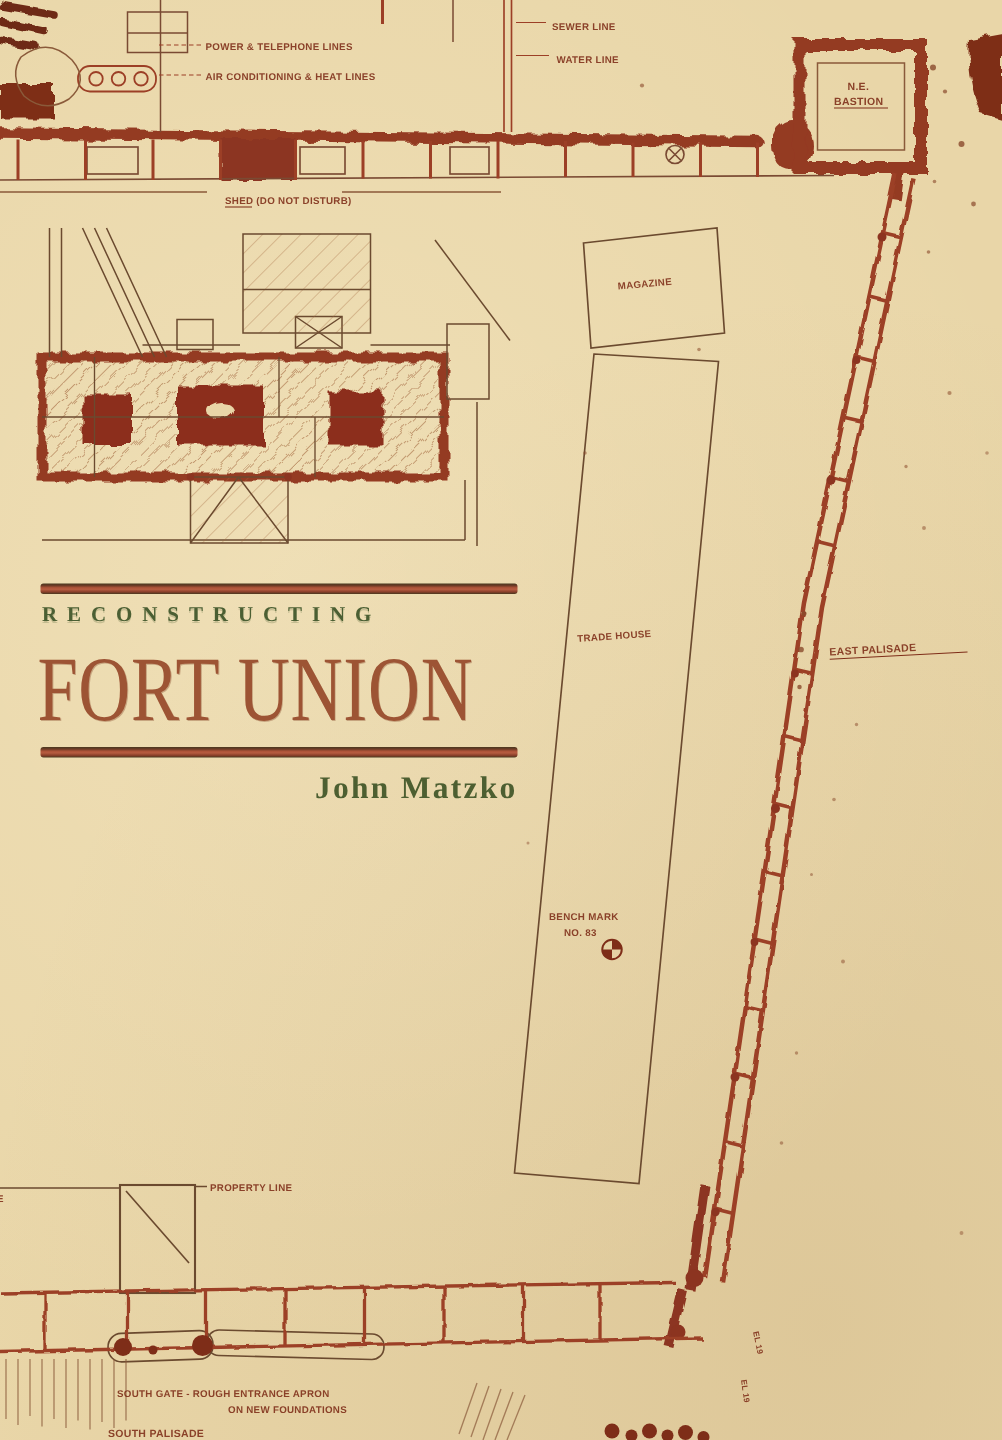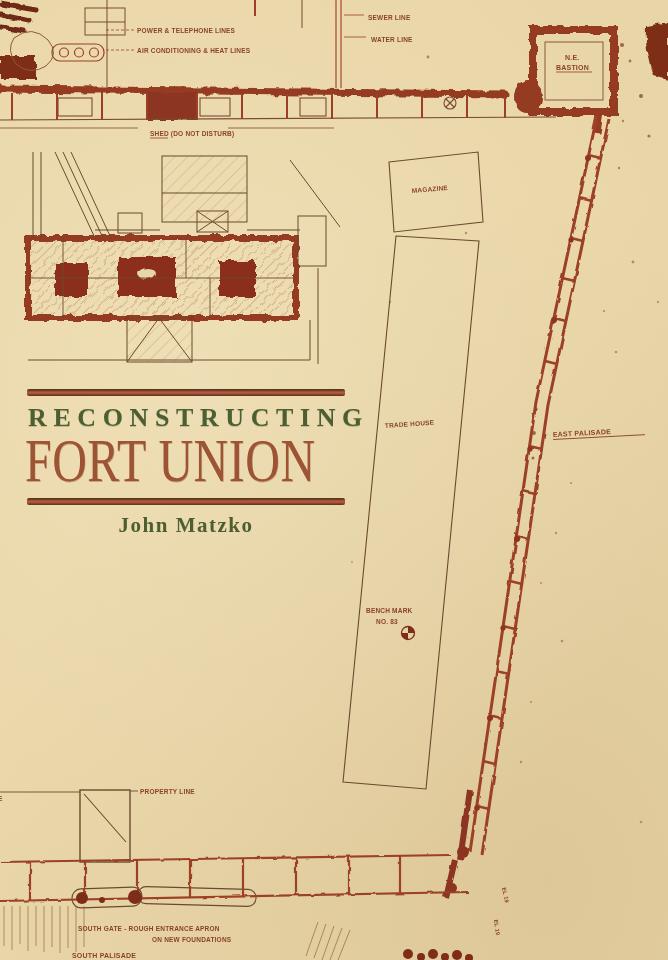--- a/index.html
+++ b/index.html
@@ -20,33 +20,33 @@
     letter-spacing:.2px;
   }
   .rule{
     position:absolute;left:27px;width:318px;height:7px;border-radius:2px;
     background:linear-gradient(180deg,#49391f 0%,#6e3b26 20%,#ad5338 40%,#b65c40 56%,#8a3f2a 80%,#49391f 100%);
   }
   .rule-top{top:389px;}
   .rule-bottom{top:498px;}
   .title1{
     position:absolute;left:28px;top:403px;width:330px;
-    font-size:26px;font-weight:bold;color:#4b5f33;
+    font-size:14px;font-weight:bold;color:#4b5f33;
     letter-spacing:6.6px;white-space:nowrap;
     text-shadow:0 1px 0 rgba(70,90,45,.25);
   }
   .title2{
     position:absolute;left:25px;top:430px;width:340px;
     font-size:48px;font-weight:normal;color:#9d5434;
     letter-spacing:.5px;white-space:nowrap;line-height:1;
     transform:scaleY(1.28);transform-origin:top left;
     text-shadow:.6px .6px 0 rgba(130,62,35,.35);
   }
   .author{
-    position:absolute;left:27px;top:513px;width:318px;text-align:center;
+    position:absolute;left:27px;top:513px;width:318px;text-align:right;
     font-size:21px;font-weight:bold;color:#4d5f31;letter-spacing:1.5px;
   }
 </style>
 </head>
 <body>
 
 <div class="cover">
 
   <svg class="plan" viewBox="0 0 668 960">
     <defs>

